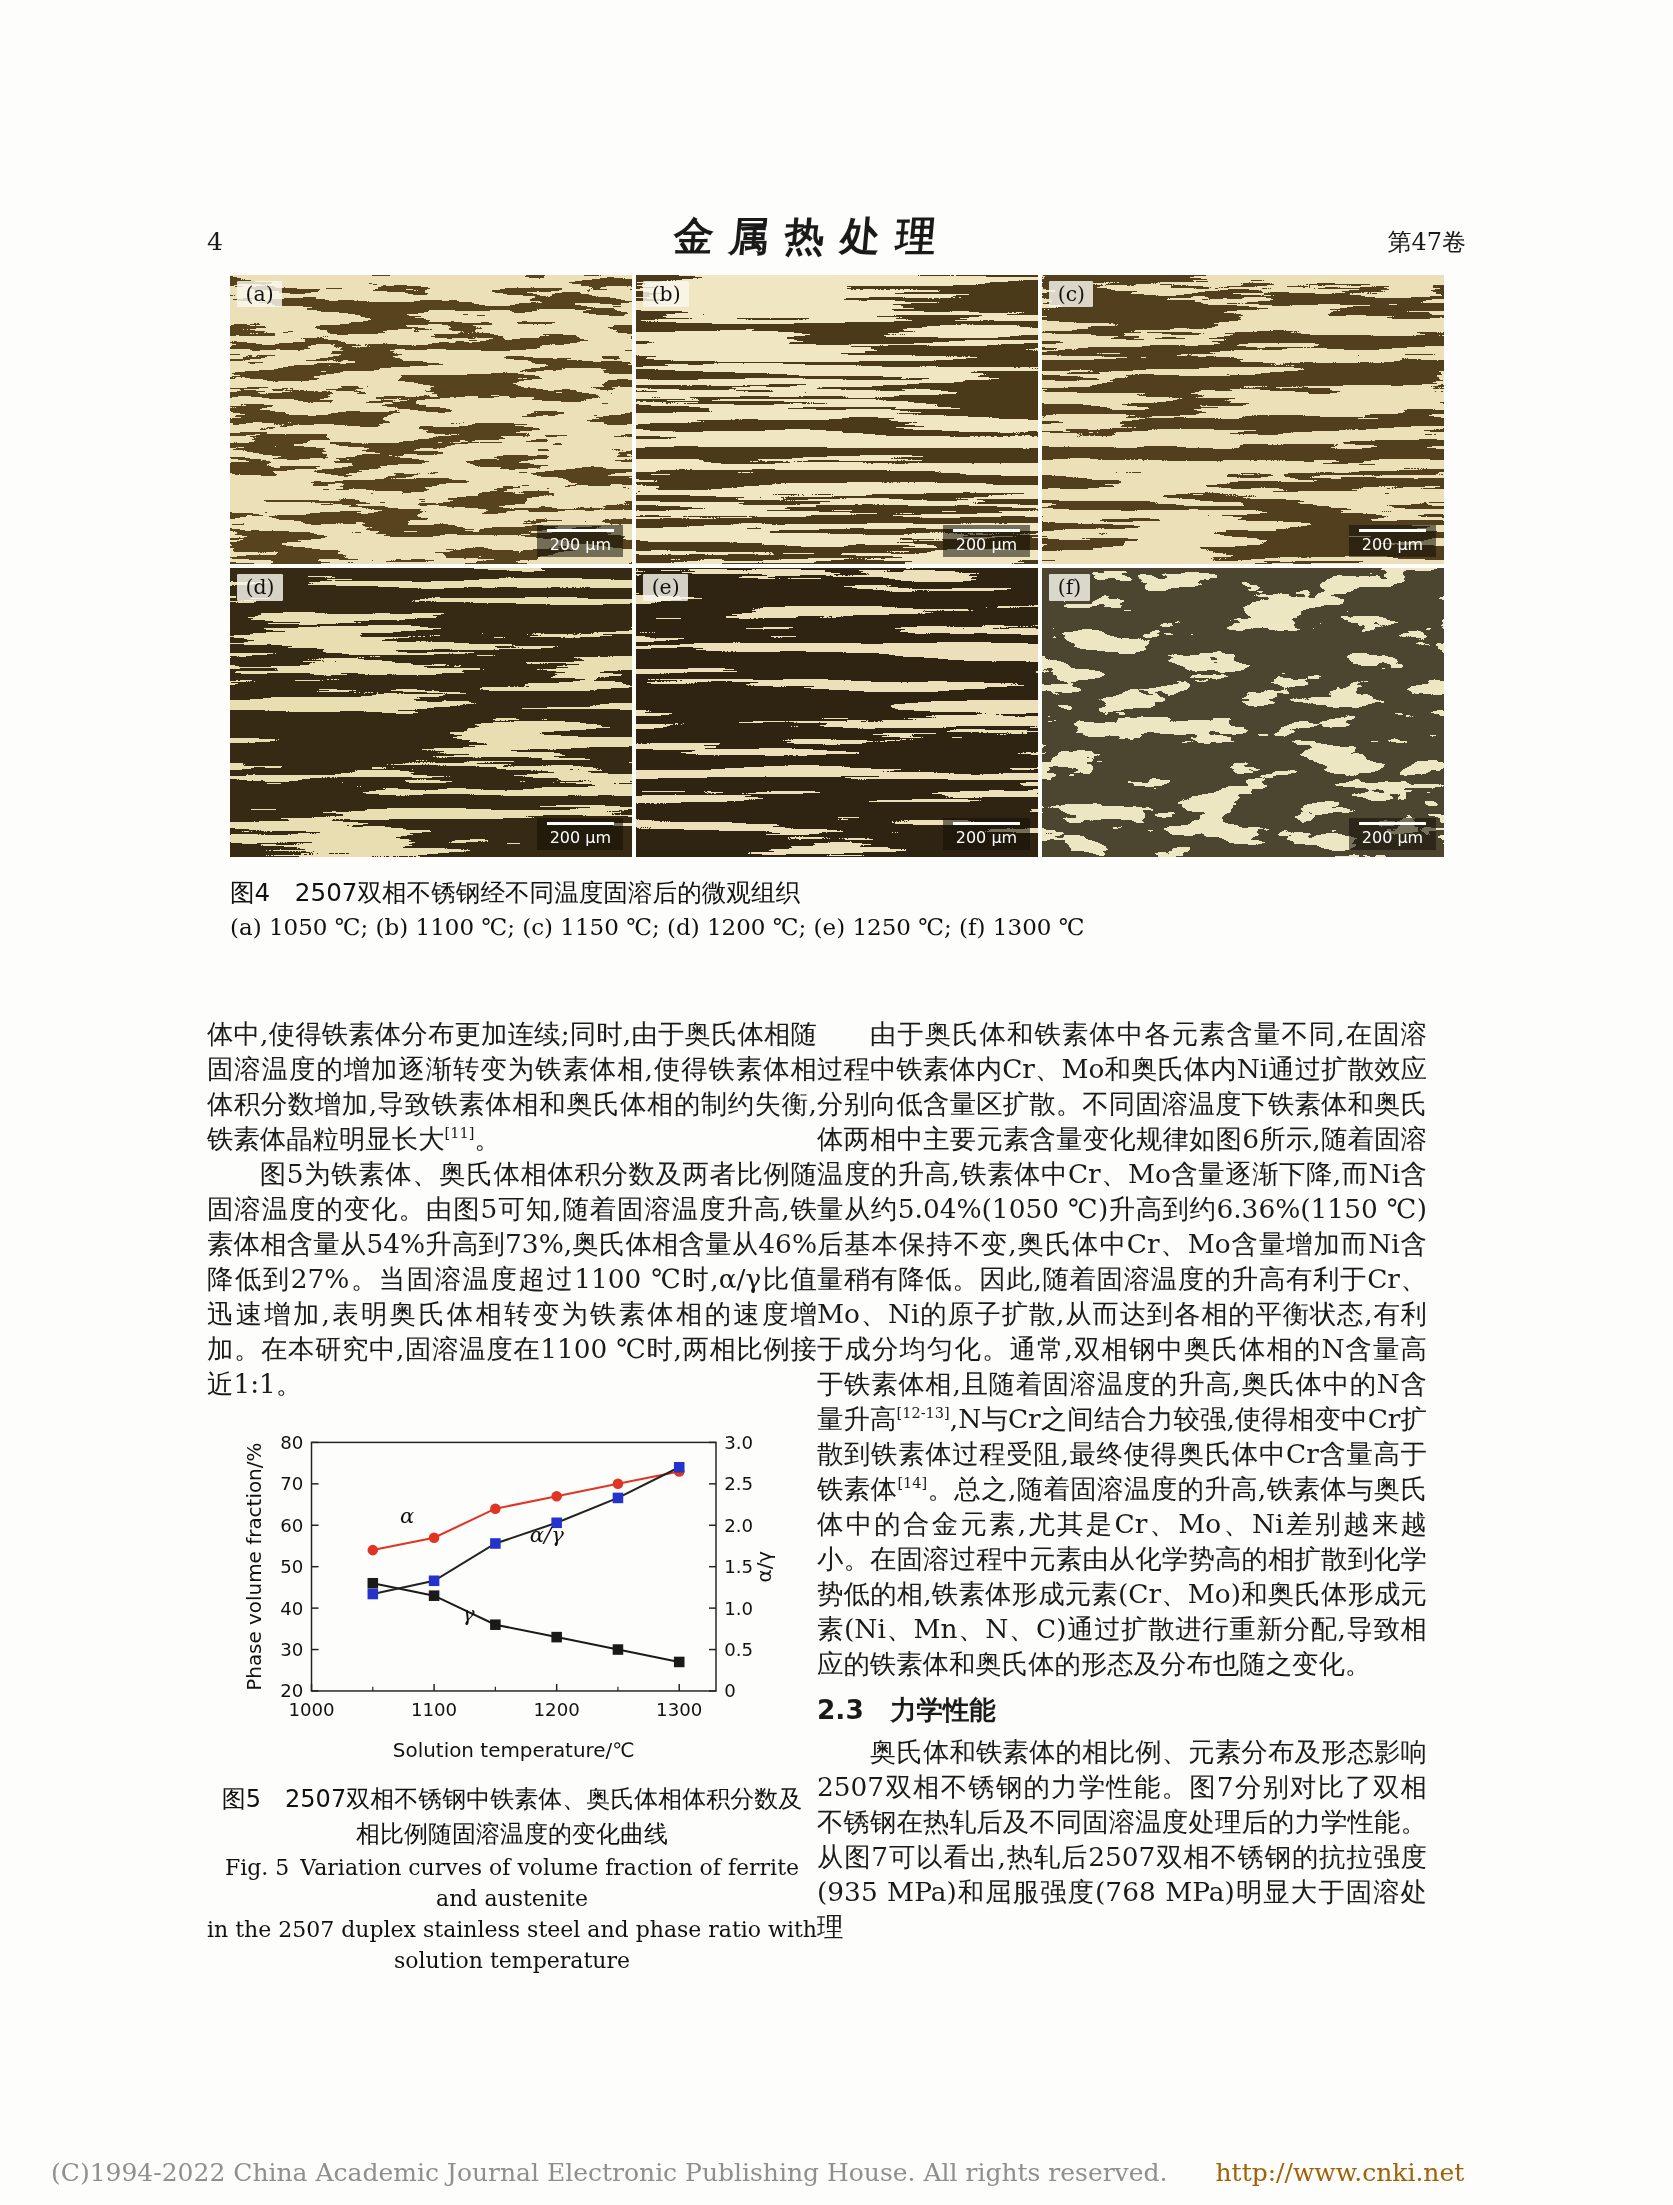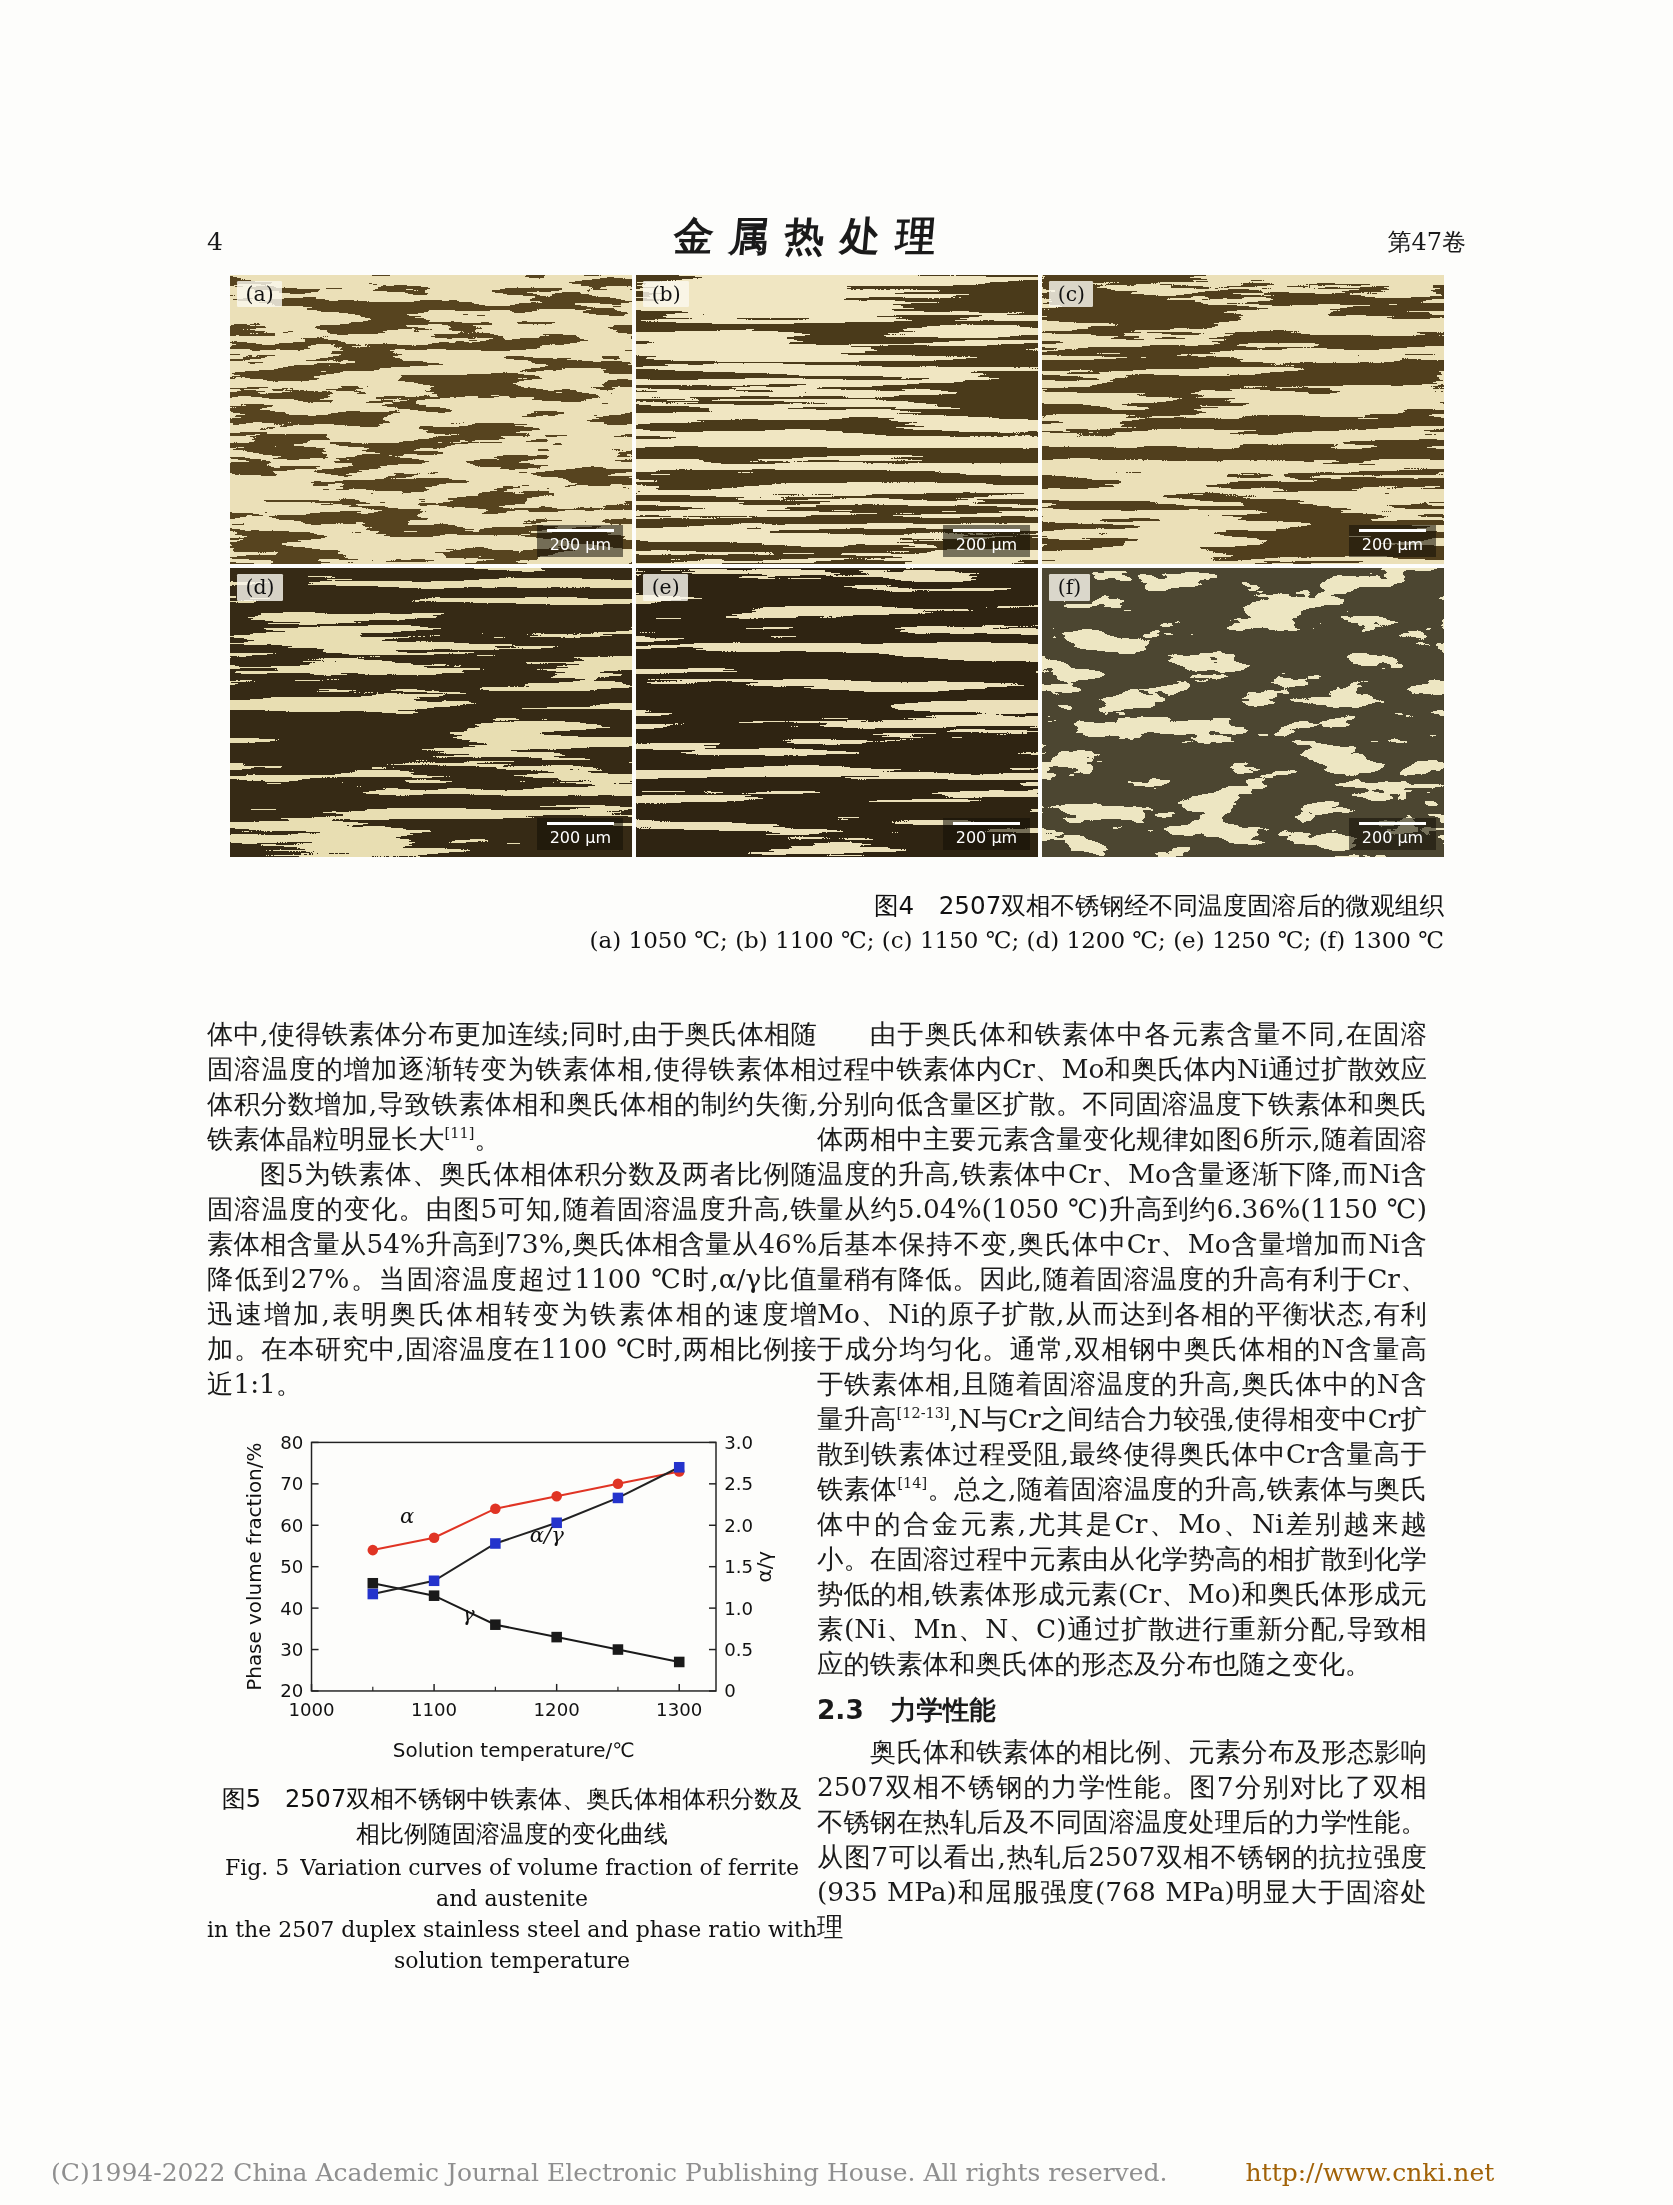--- a/index.html
+++ b/index.html
@@ -24,21 +24,21 @@
   .panel { position:relative; height:289px; overflow:hidden; background:#3a2d15; }
   .panel svg.micro { display:block; width:100%; height:100%; }
   .p-label { position:absolute; top:6px; left:7.2px; font-size:20.4px;
     background:rgba(250,248,238,.82); color:#111; padding:1.2px 8.4px; border-radius:1.2px; }
   .p-scale { position:absolute; right:8.4px; bottom:7.2px; background:rgba(18,14,6,.55);
     padding:4.2px 9.6px 3px; display:flex; flex-direction:column; align-items:center; gap:3px; }
   .p-scale .bar { display:block; width:67px; height:3px; background:#fff; }
   .p-scale em { font-style:normal; color:#fff; font-size:16px;
     font-family:"DejaVu Sans","Liberation Sans",sans-serif; }
 
-  .fig4 figcaption { margin-top:31px; text-align:right; }
+  .fig4 figcaption { margin-top:18px; text-align:left; }
   .cap-zh { font-family:"DejaVu Sans","Liberation Sans",sans-serif;
     font-size:24.6px; line-height:36px; color:#111; }
   .cap-en { font-size:23px; line-height:32px; color:#111; }
 
   
   .columns { position:absolute; top:1016px; left:207px; width:1259px;
     display:flex; }
   .col { width:610px; }
   .col p { font-size:26.4px; line-height:35px; text-align:justify; text-indent:2em; }
   .col p.noindent { text-indent:0; }
@@ -50,21 +50,21 @@
   .fig5 { margin-top:25px; text-align:center; }
   .fig5 svg { display:block; margin:0 auto; }
   .fig5 figcaption { margin-top:15.6px; }
   .fig5 .cap-zh { font-size:24px; line-height:35px; }
   .fig5 .cap-en { font-size:22px; line-height:31px; }
   .tick { font:31px "DejaVu Sans","Liberation Sans",sans-serif; fill:#111; }
   .axis-label { font:34px "DejaVu Sans","Liberation Sans",sans-serif; fill:#111; }
   .annot { font:italic 36px "DejaVu Serif","Liberation Serif",serif; fill:#111; }
 
   
-  .footer { position:absolute; left:51px; bottom:18px; display:flex; gap:78px;
+  .footer { position:absolute; left:51px; bottom:18px; display:flex; gap:48px;
     font-size:25px; color:#8f8f8f; }
   .footer a { color:#a16207; text-decoration:none; }
 </style>
 </head>
 <body>
 
 <div class="page">
 
   <header class="header">
     <span class="pg-num">4</span>

